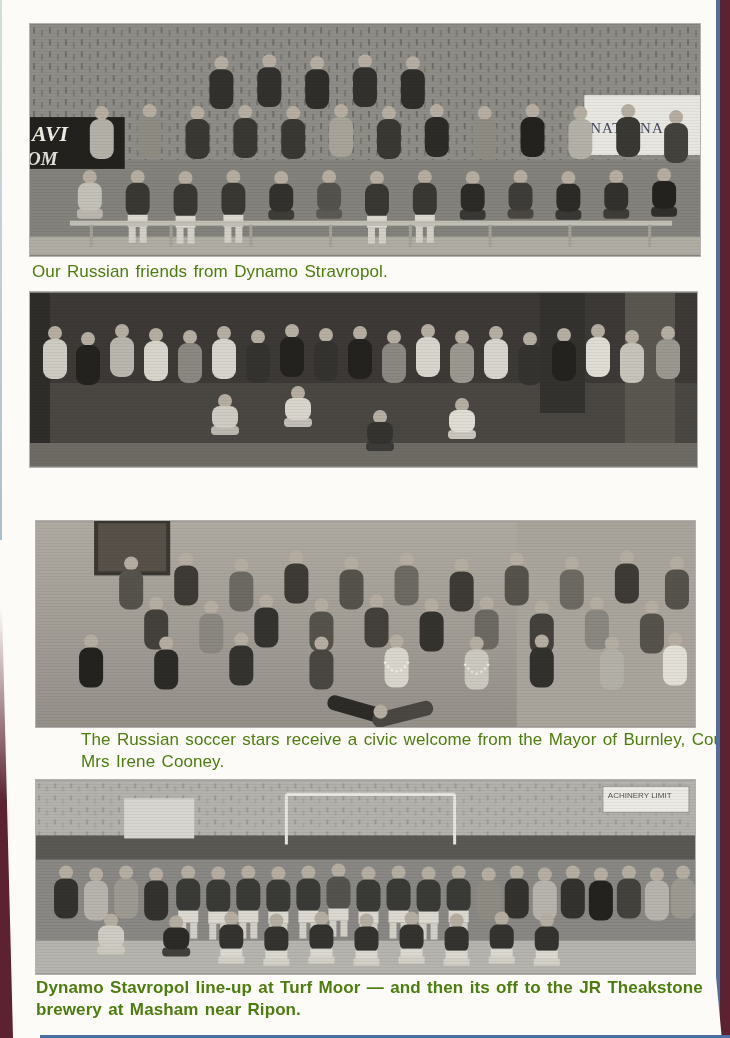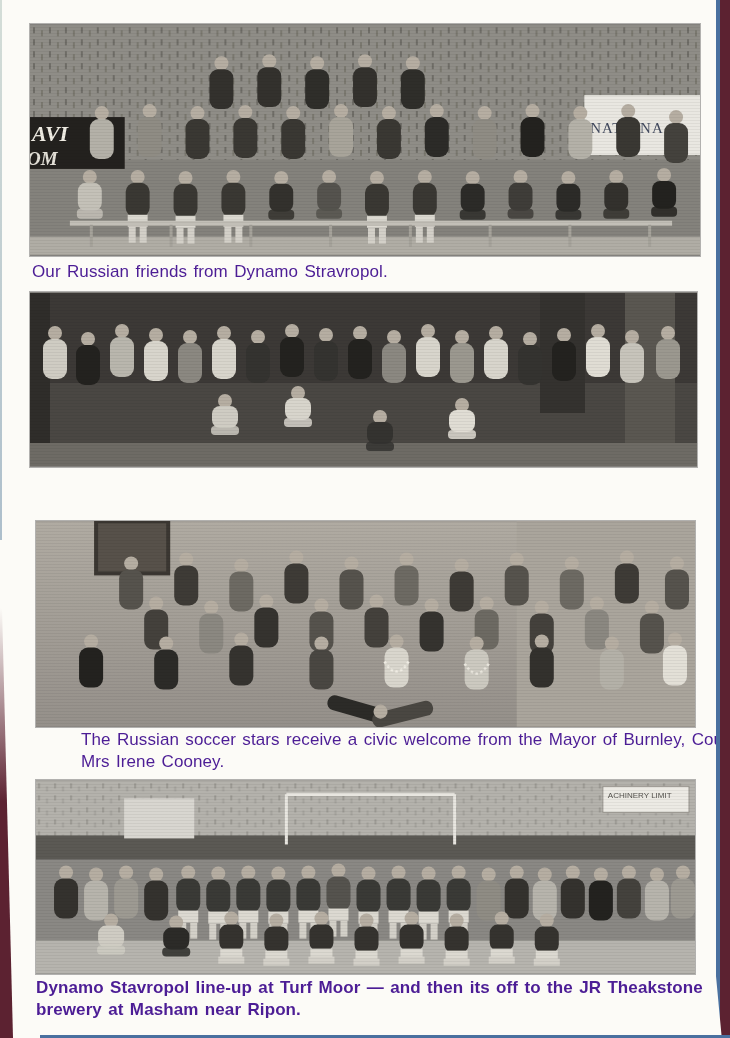--- a/index.html
+++ b/index.html
@@ -6,21 +6,21 @@
   #page{position:relative;width:730px;height:1038px;background:#fcfbf7;overflow:hidden;
         font-family:"Liberation Sans",sans-serif;}
   .photo{position:absolute;outline:1px solid rgba(40,40,40,.35);overflow:hidden;background:#8a8884;}
   .photo svg{display:block;}
   .photo::after{content:"";position:absolute;inset:0;pointer-events:none;
      background-image:
        repeating-linear-gradient(0deg, rgba(0,0,0,.05) 0 1px, transparent 1px 3px),
        repeating-linear-gradient(90deg, rgba(255,255,255,.04) 0 1px, transparent 1px 4px);
      mix-blend-mode:multiply;}
   .cap{position:absolute;margin:0;font-size:17px;line-height:1.3;letter-spacing:.1px;
-       word-spacing:1.5px;color:#4c1d95;}
+       word-spacing:1.5px;color:#4d7c0f;}
   #cap1{left:32px;top:261px;width:665px;}
   #cap2{left:31px;top:469px;width:676px;}
   #cap3{left:36px;top:729px;width:660px;margin-left:45px;}
   #cap4{left:36px;top:977px;width:678px;font-weight:bold;}
   #photo1{left:30px;top:24px;width:670px;height:232px;}
   #photo2{left:30px;top:292px;width:667px;height:175px;}
   #photo3{left:36px;top:521px;width:659px;height:206px;}
   #photo4{left:36px;top:780px;width:659px;height:194px;}
   
   #edge-right{position:absolute;right:0;top:0;width:15px;height:100%;

